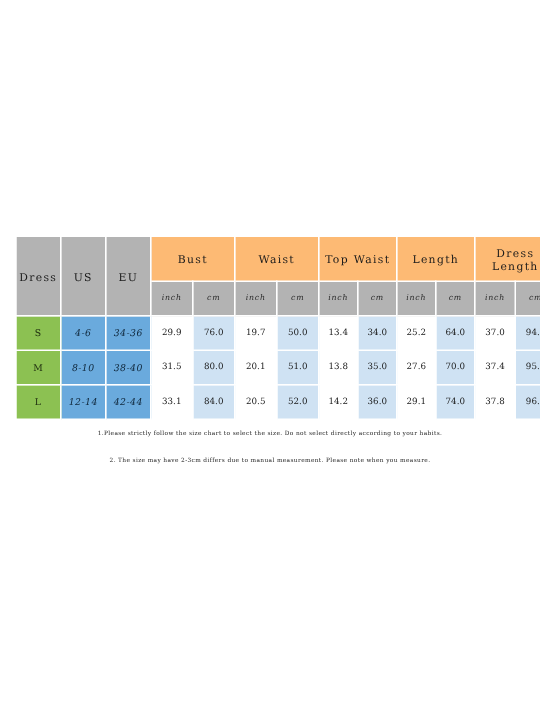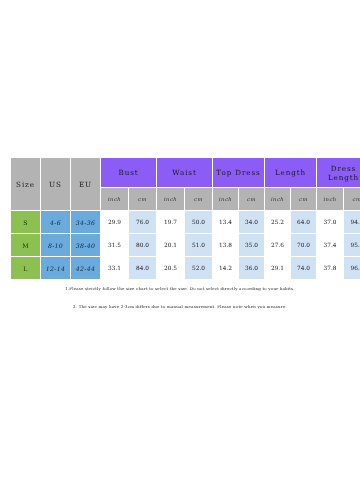--- a/index.html
+++ b/index.html
@@ -36,21 +36,21 @@
   table.size-chart th,
   table.size-chart td {
     border: 1px solid #ffffff;
     text-align: center;
     vertical-align: middle;
     padding: 0;
     font-weight: normal;
   }
   
   .hdr {
-    background: #8b5cf6;
+    background: #fdba74;
     color: #1a1a1a;
     font-family: "DejaVu Serif", serif;
     font-size: 7.2px;
     letter-spacing: 0.9px;
     height: 29px;
   }
   .hdr-sub {
     background: #b3b3b3;
     color: #2b2b2b;
     font-family: "DejaVu Serif", serif;
@@ -130,26 +130,26 @@
           <col style="width:28px">
         <col style="width:26px">
           <col style="width:26px">
         <col style="width:26px">
           <col style="width:26px">
         <col style="width:27px">
           <col style="width:27px">
       </colgroup>
       <thead>
         <tr>
-          <th class="corner-cell" rowspan="2">Size</th>
+          <th class="corner-cell" rowspan="2">Dress</th>
           <th class="corner-cell" rowspan="2">US</th>
           <th class="corner-cell" rowspan="2">EU</th>
           <th class="hdr" colspan="2">Bust</th>
           <th class="hdr" colspan="2">Waist</th>
-          <th class="hdr" colspan="2">Top Dress</th>
+          <th class="hdr" colspan="2">Top Waist</th>
           <th class="hdr" colspan="2">Length</th>
           <th class="hdr" colspan="2">Dress Length</th>
         </tr>
         <tr>
           <th class="hdr-sub">inch</th>
           <th class="hdr-sub">cm</th>
           <th class="hdr-sub">inch</th>
           <th class="hdr-sub">cm</th>
           <th class="hdr-sub">inch</th>
           <th class="hdr-sub">cm</th>

